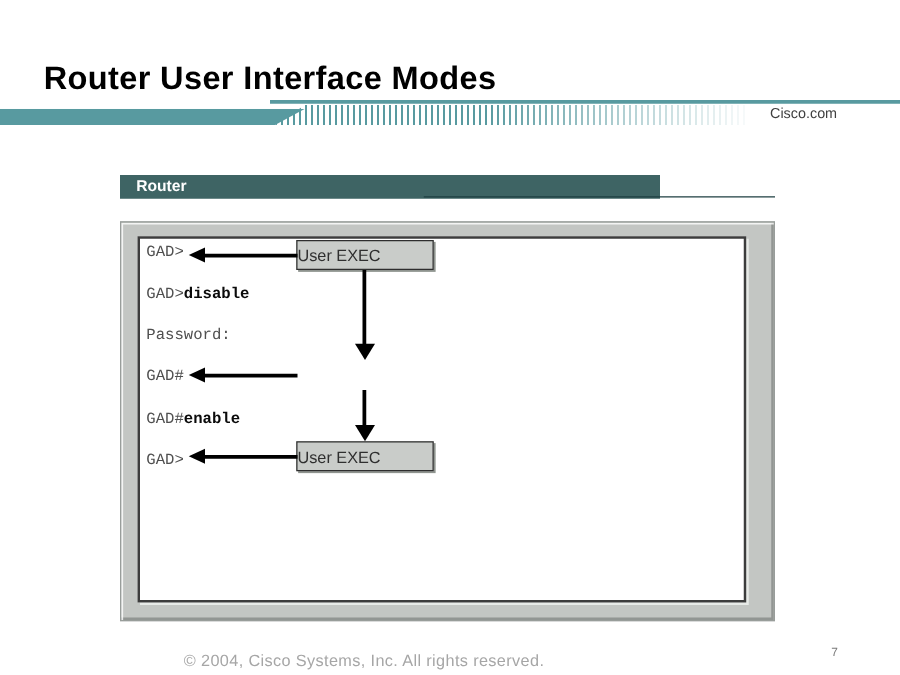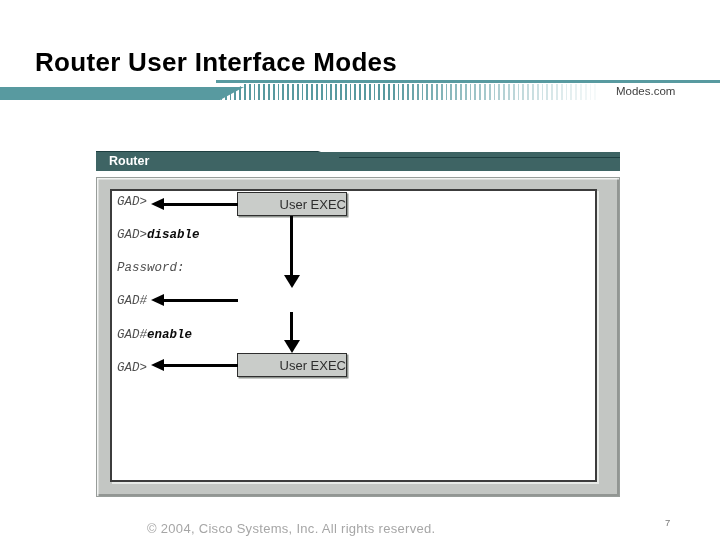--- a/index.html
+++ b/index.html
@@ -45,21 +45,21 @@
   }
 
   
   .win-tab {
     position:absolute; left:96px; top:151px; width:243px; height:7px;
     background:linear-gradient(var(--tab-outline,#1e3f41) 0 1.5px,
                var(--titlebar-teal,#3e6464) 1.5px);
     clip-path:polygon(0 0, 222px 0, 243px 100%, 0 100%);
   }
   .win-titlebar {
-    position:absolute; left:96px; top:152px; width:524px; height:19px;
+    position:absolute; left:96px; top:140px; width:432px; height:19px;
     background:var(--titlebar-teal,#3e6464);
   }
   .win-titlebar-edge {
     position:absolute; left:339px; top:156.5px; width:281px; height:1.5px;
     background:var(--tab-outline,#1e3f41);
   }
   .win-title {
     position:absolute; left:13px; top:0; height:19px; line-height:18px;
     font-size:12.5px; font-weight:bold; color:#ffffff;
   }
@@ -74,30 +74,29 @@
     position:absolute; left:13px; top:11px; width:487px; height:293px;
     background:#ffffff; border:2px solid #3c3c3c;
     box-shadow:2px 2px 0 #e7eae7;
   }
 
   
   .tline {
     position:absolute; font-family:"Liberation Mono", monospace;
     font-size:12.5px; line-height:13px; white-space:pre;
     color:var(--prompt-gray,#4f4f4f);
-    font-style:italic;
   }
   .tline .cmd { font-weight:bold; color:var(--command-black,#0b0b0b); }
 
   .mode-box {
     position:absolute; width:110px; height:24px;
     background:var(--box-fill,#c9ccc9);
     border:1px solid var(--box-border,#2e2e2e);
     box-shadow:1.5px 1.5px 0 #8f948f;
-    display:flex; align-items:center; justify-content:flex-end;
+    display:flex; align-items:center; justify-content:flex-start;
   }
   .mode-box span { font-size:13px; color:#2f2f2f; white-space:nowrap; }
 
   .hline { position:absolute; height:2.5px; background:var(--arrow-black,#000); }
   .vline { position:absolute; width:3px;  background:var(--arrow-black,#000); }
   .ah-left {
     position:absolute; width:0; height:0;
     border-top:6px solid transparent; border-bottom:6px solid transparent;
     border-right:13px solid var(--arrow-black,#000);
   }
@@ -120,21 +119,21 @@
 </style>
 </head>
 <body>
 
 <div class="slide">
 
   <div class="slide-title">Router User Interface Modes</div>
   <div class="banner-topline"></div>
   <div class="banner-bar"></div>
   <div class="banner-stripes"></div>
-  <div class="banner-brand">Modes.com</div>
+  <div class="banner-brand">Cisco.com</div>
 
   <div class="win-tab"></div>
   <div class="win-titlebar">
     <span class="win-title">Router</span>
   </div>
   <div class="win-titlebar-edge"></div>
   <div class="win-body">
     <div class="win-content"></div>
   </div>
 

